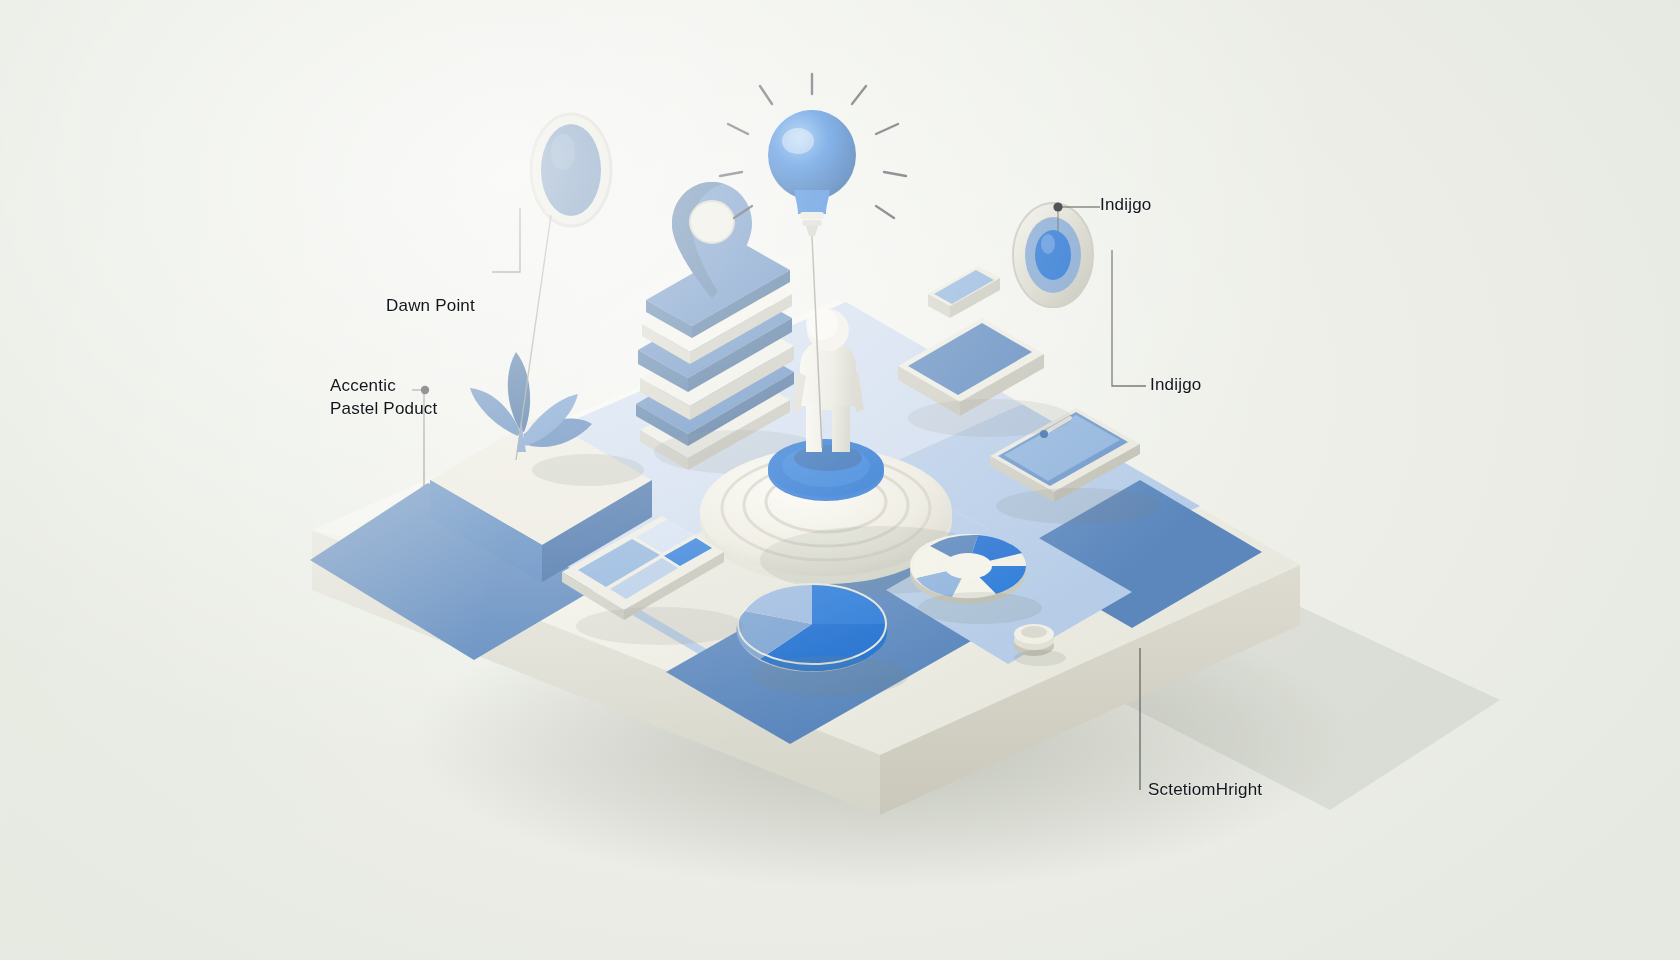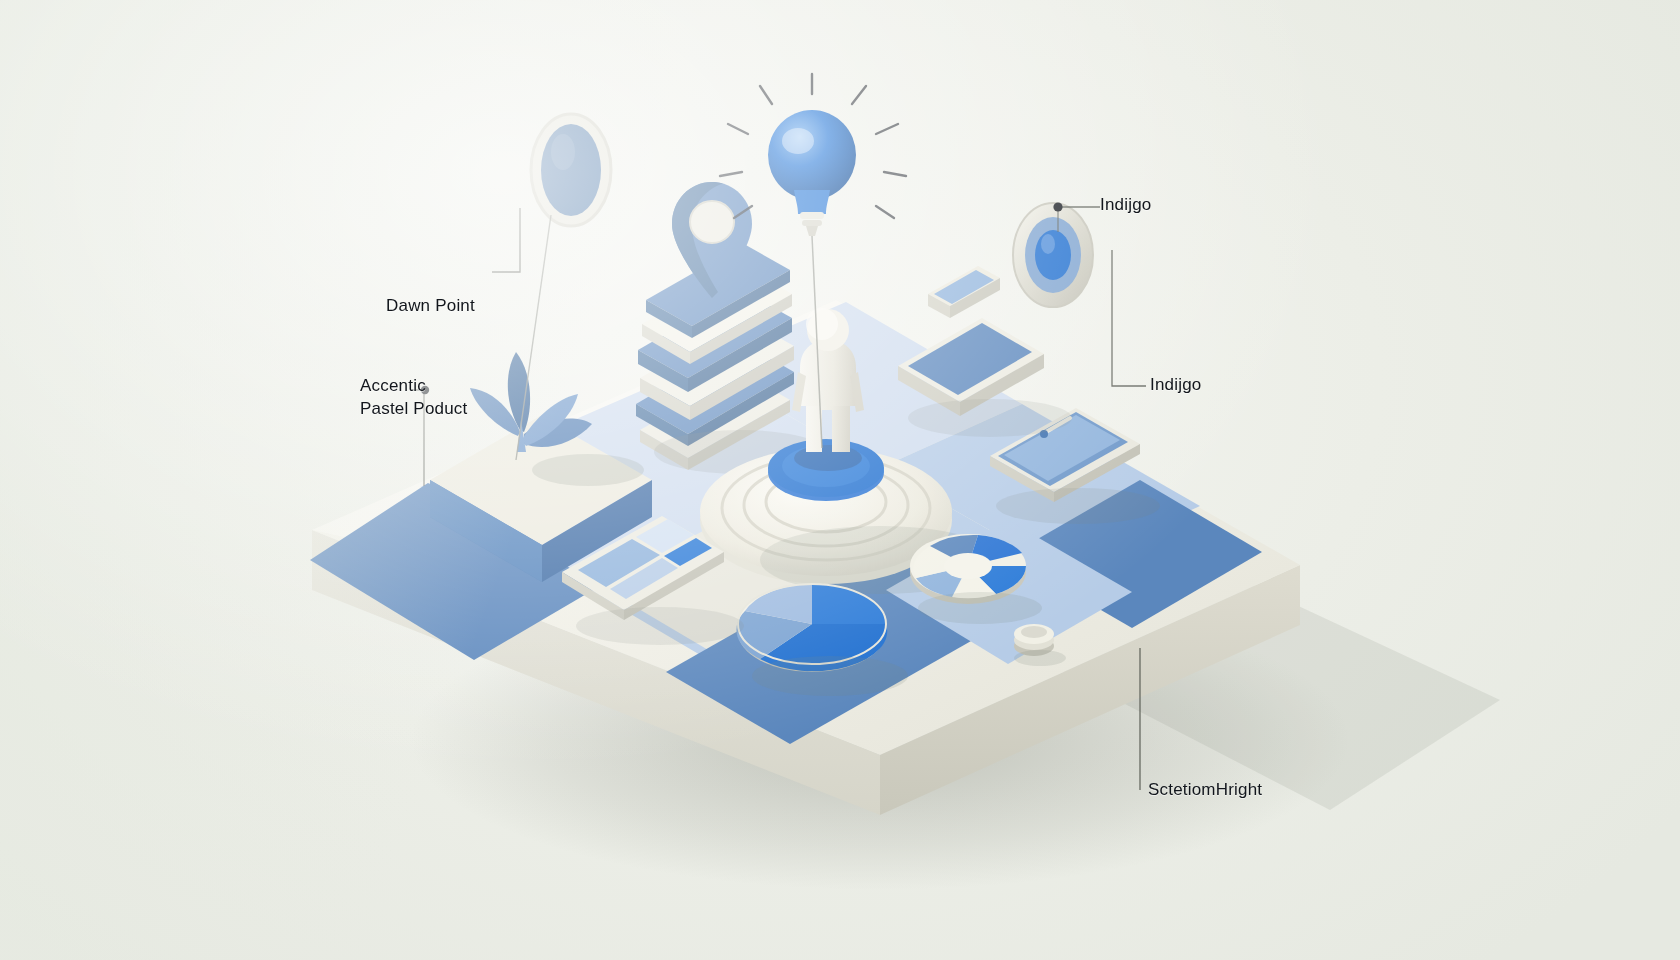--- a/index.html
+++ b/index.html
@@ -28,21 +28,21 @@
   .label{
     position:absolute;
     color:#12161c;
     font-size:17px;
     letter-spacing:.2px;
     line-height:1.28;
     white-space:nowrap;
     font-weight:500;
     text-shadow:0 1px 0 rgba(255,255,255,.55);
   }
-  .label.two-line{line-height:1.35;margin-left:30px;}
+  .label.two-line{line-height:1.35;}
   .lbl-dawn{left:386px;top:263px;margin-top:32px;}
   .lbl-accentic{left:330px;top:375px;text-align:left;}
   .lbl-indigo{left:1100px;top:194px;}
   .lbl-contrast{left:1150px;top:374px;}
   .lbl-section{left:1148px;top:779px;text-align:right;}
 </style>
 </head>
 <body>
 
 <div id="stage">

